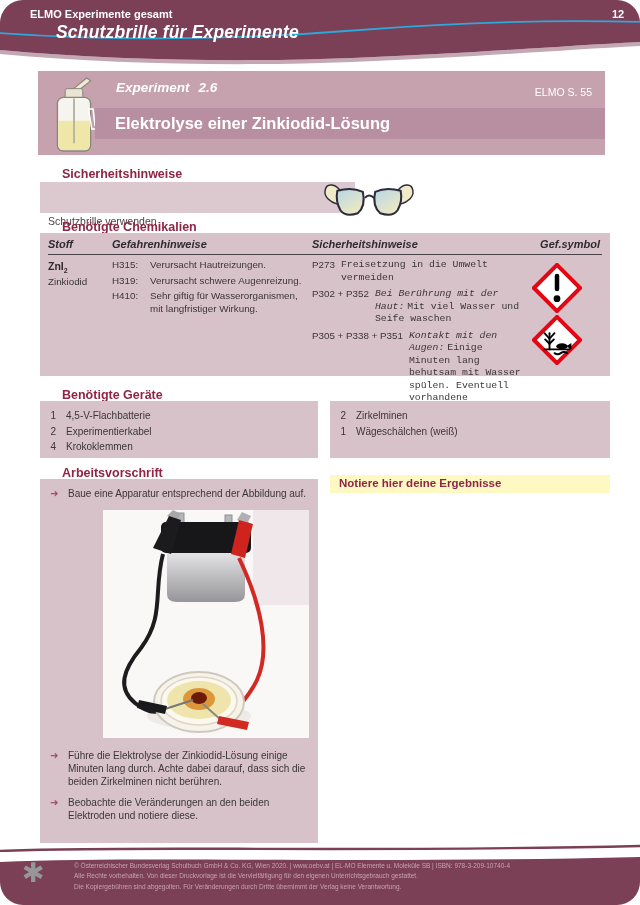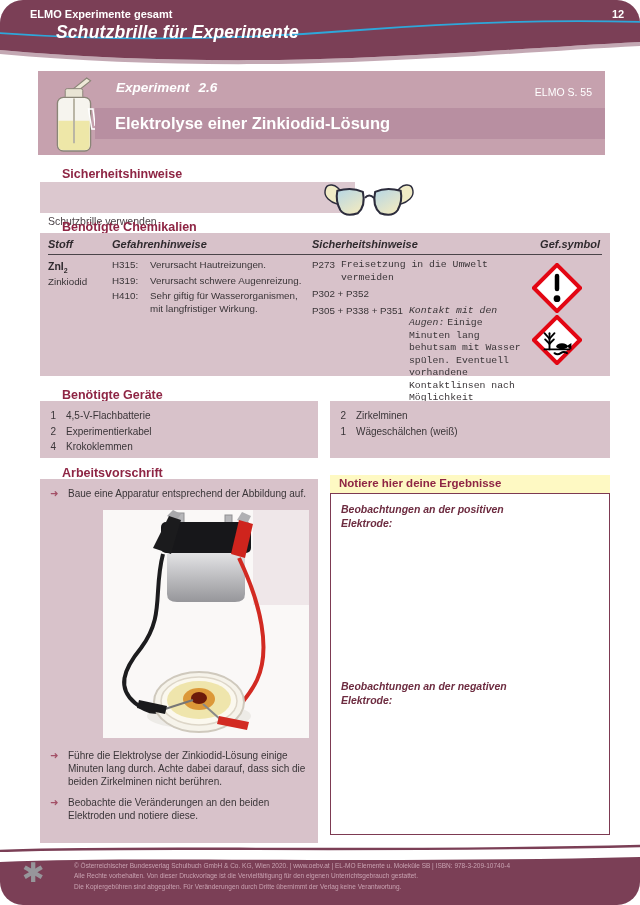--- a/index.html
+++ b/index.html
@@ -153,20 +153,21 @@
       </div>
     </div>
 
     <div class="abs cell col-prec">
       <div class="prow">
         <span class="pcode">P273</span>
         <span class="ptext"><span>Freisetzung in die Umwelt vermeiden</span></span>
       </div>
       <div class="prow">
         <span class="pcode">P302 + P352</span>
+        <span class="ptext"><i class="pcond">Bei Berührung mit der Haut:</i><span>Mit viel Wasser und Seife waschen</span></span>
       </div>
       <div class="prow">
         <span class="pcode">P305 + P338 + P351</span>
         <span class="ptext"><i class="pcond">Kontakt mit den Augen:</i><span>Einige Minuten lang behutsam mit Wasser spülen. Eventuell vorhandene Kontaktlinsen nach Möglichkeit entfernen. Weiter spülen</span></span>
       </div>
     </div>
 
     <div class="abs col-sym">
       <svg class="ghs" width="50" height="50" viewBox="0 0 40 40">
         <path d="M20,1.5 L38.5,20 L20,38.5 L1.5,20 Z" fill="#ffffff" stroke="#e30613" stroke-width="3.2"></path>
@@ -271,24 +272,20 @@
     </div>
     <div class="step step3">
       <span class="step-arrow">➜</span>
       <span>Beobachte die Veränderungen an den beiden Elektroden und notiere diese.</span>
     </div>
   </div>
 
   <div class="abs res-band">
     <div class="abs sec-h res-h">Notiere hier deine Ergebnisse</div>
   </div>
-  <div class="abs res-box">
-    <div class="res-prompt res-p1">Beobachtungen an der positiven Elektrode:</div>
-    <div class="res-prompt res-p2">Beobachtungen an der negativen Elektrode:</div>
-  </div>
 
   <svg class="abs footer-svg" width="640" height="63" viewBox="0 0 640 63">
     <path d="M-2,9 C140,3 330,11 642,4" stroke="#7b3f56" stroke-width="2.4" fill="none"></path>
     <path d="M0,20 C150,14 360,22 640,15 V63 H0 Z" fill="#7b3f56"></path>
   </svg>
   <div class="abs foot-logo">✱</div>
   <div class="abs foot-text">
     <div>© Österreichischer Bundesverlag Schulbuch GmbH &amp; Co. KG, Wien 2020. | www.oebv.at | EL-MO Elemente u. Moleküle SB | ISBN: 978-3-209-10740-4</div>
     <div>Alle Rechte vorbehalten. Von dieser Druckvorlage ist die Vervielfältigung für den eigenen Unterrichtsgebrauch gestattet.</div>
     <div>Die Kopiergebühren sind abgegolten. Für Veränderungen durch Dritte übernimmt der Verlag keine Verantwortung.</div>

